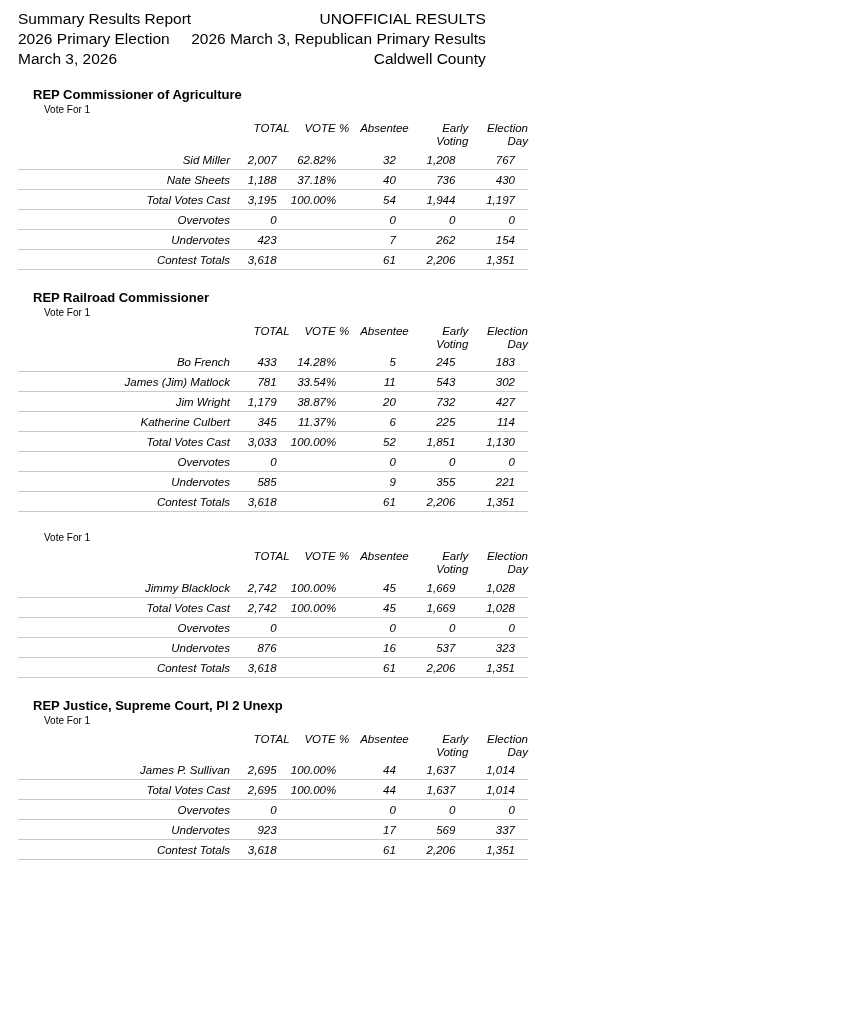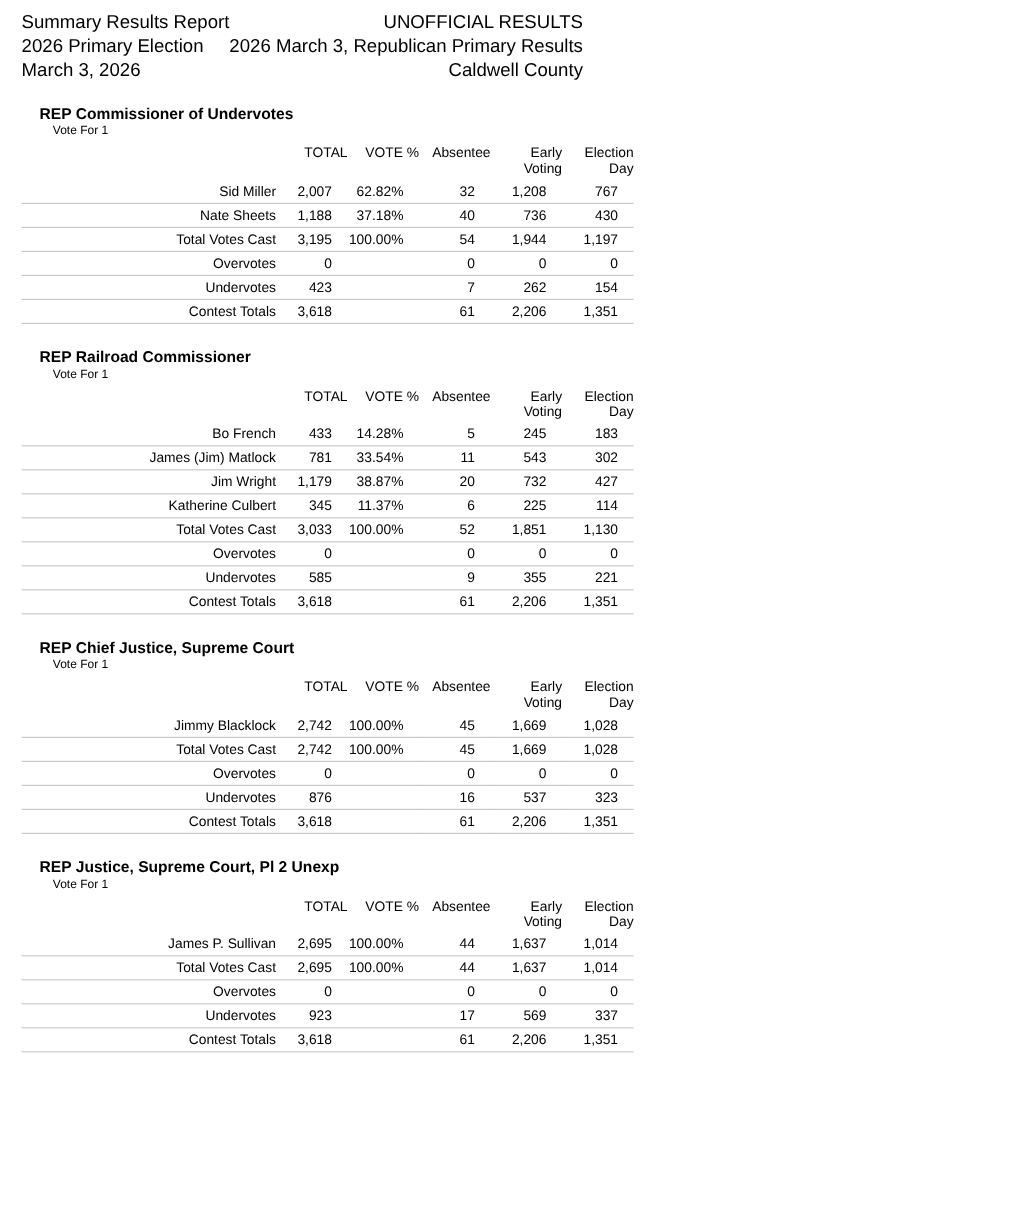--- a/index.html
+++ b/index.html
@@ -34,20 +34,21 @@
     margin-left: 26px;
     margin-top: 1px;
     line-height: 12px;
   }
 
   table.results {
     border-collapse: collapse;
     table-layout: fixed;
     width: 510px;
     margin-top: 4px;
+    font-style: italic;
   }
   th, td { font-weight: normal; font-size: 11.5px; }
   thead th {
     vertical-align: top;
     text-align: right;
     height: 29px;
     white-space: pre-line;
     line-height: 13px;
     padding-top: 2px;
     border-bottom: none;
@@ -76,21 +77,21 @@
     </div>
     <div class="header-right">
       <div>UNOFFICIAL RESULTS</div>
       <div>2026 March 3, Republican Primary Results</div>
       <div>Caldwell County</div>
     </div>
   </header>
 
   <main class="contest-list" id="contests">
   <section class="contest">
-    <h2 class="contest-title">REP Commissioner of Undervotes</h2>
+    <h2 class="contest-title">REP Commissioner of Agriculture</h2>
     <div class="vote-for">Vote For 1</div>
     <table class="results">
       <thead>
         <tr class="col-header-row">
               <th class="name-col"></th>
               <th class="num-col">TOTAL</th>
               <th class="num-col">VOTE %</th>
               <th class="num-col">Absentee</th>
               <th class="num-col">Early
 Voting</th>
@@ -230,21 +231,20 @@
               <td class="num-cell"></td>
               <td class="num-cell">61</td>
               <td class="num-cell">2,206</td>
               <td class="num-cell">1,351</td>
             </tr>
           </tbody>
     </table>
   </section>
 
   <section class="contest">
-    <h2 class="contest-title">REP Chief Justice, Supreme Court</h2>
     <div class="vote-for">Vote For 1</div>
     <table class="results">
       <thead>
         <tr class="col-header-row">
               <th class="name-col"></th>
               <th class="num-col">TOTAL</th>
               <th class="num-col">VOTE %</th>
               <th class="num-col">Absentee</th>
               <th class="num-col">Early
 Voting</th>

